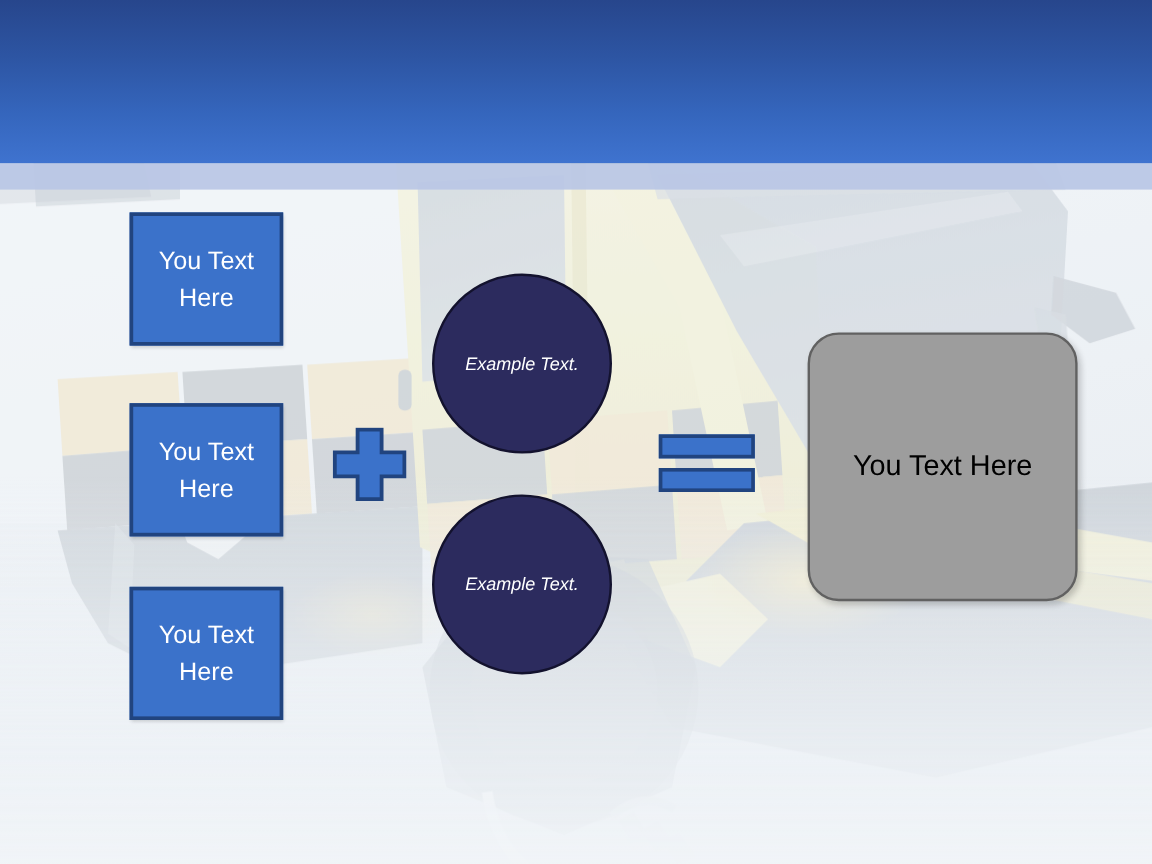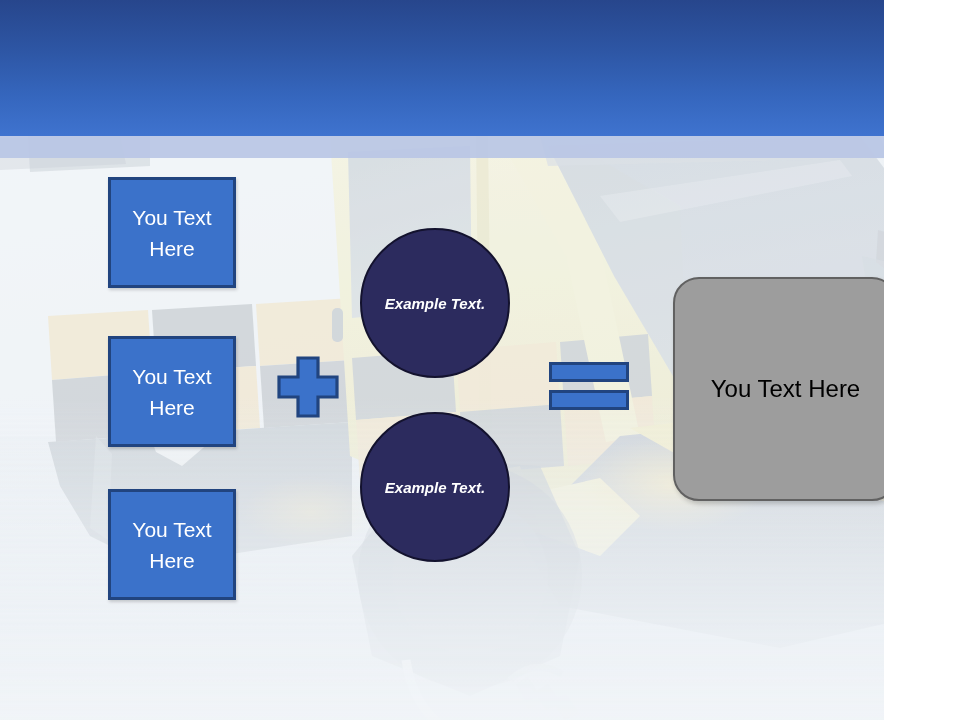--- a/index.html
+++ b/index.html
@@ -4,21 +4,21 @@
 <style>
   html,body{margin:0;padding:0;}
   body{
     width:960px;height:720px;
     font-family:"Liberation Sans", sans-serif;
     background:#ffffff;
     overflow:hidden;
   }
   .slide{
     position:relative;
-    width:884px;height:720px;
+    width:960px;height:720px;
     overflow:hidden;
     background:linear-gradient(155deg,#f7fafc 0%,#eef2f6 45%,#e6ebf0 75%,#eef2f6 100%);
   }
 
   
   .photo{
     position:absolute;left:0;top:136px;width:960px;height:584px;
     overflow:hidden;
   }
   .photo svg{display:block;width:960px;height:584px;}
@@ -72,21 +72,21 @@
 
   
   .circle{
     position:absolute;
     border-radius:50%;
     background:#2c2b5e;
     border:2px solid #13122e;
     box-sizing:border-box;
     color:#ffffff;
     font-size:15px;
-    font-weight:bold;
+    font-weight:normal;
     font-style:italic;
     line-height:21px;
     text-align:center;
     display:flex;align-items:center;justify-content:center;
     z-index:10;
   }
   .c1{left:360px;top:228px;width:150px;height:150px;}
   .c2{left:360px;top:412px;width:150px;height:150px;}
 
   

